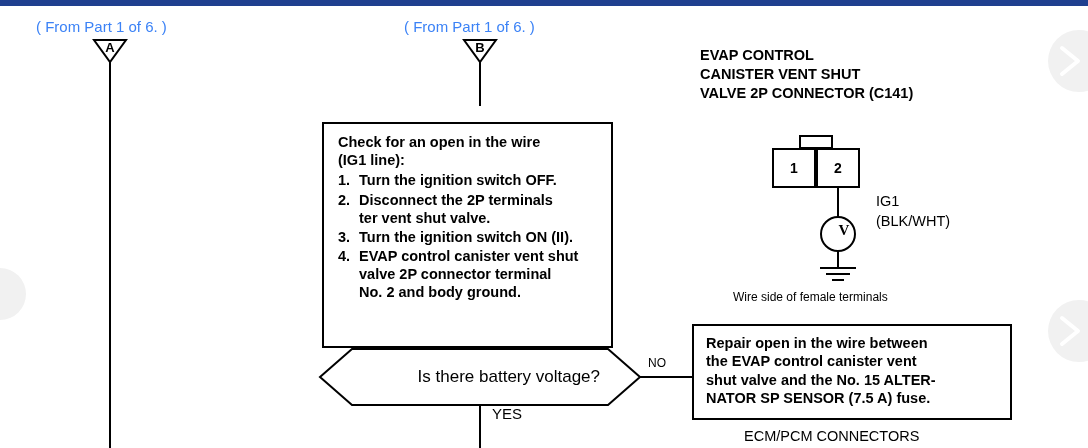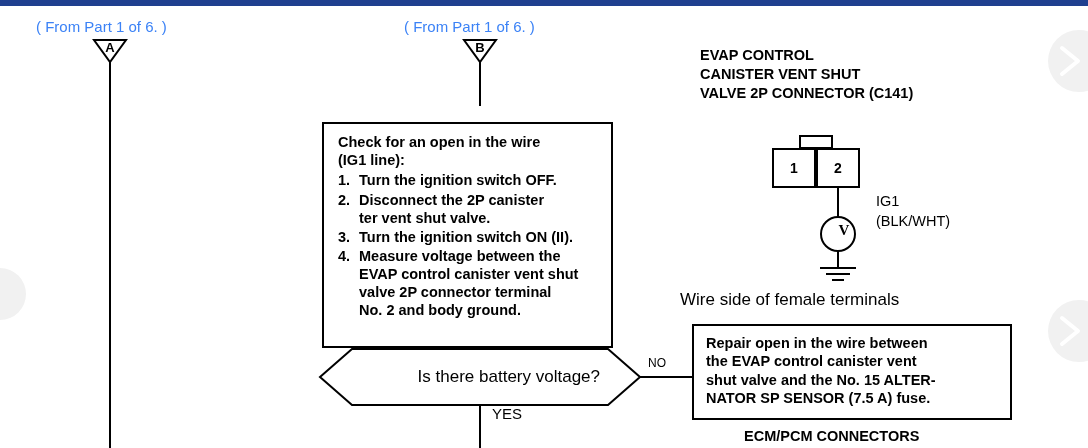--- a/index.html
+++ b/index.html
@@ -73,24 +73,24 @@
   }
   .no-lbl{position:absolute;left:648px;top:356px;font-size:12px;color:#000;}
   .yes-lbl{position:absolute;left:492px;top:405px;font-size:15px;color:#000;}
 
   
   .evap-title{
     position:absolute;left:700px;top:46px;
     font-size:14.5px;font-weight:bold;line-height:1.32;color:#000;
   }
   .wire-side{
-    position:absolute;left:680px;top:290px;font-size:17px;color:#000;text-align:center;
+    position:absolute;left:733px;top:290px;font-size:12px;color:#000;text-align:center;
   }
   .ecm-title{
-    position:absolute;left:744px;top:428px;font-size:14.5px;font-weight:bold;color:#000;
+    position:absolute;left:744px;top:428px;font-size:14.5px;font-weight:normal;color:#000;
   }
   .ig1-lbl{
     position:absolute;left:876px;top:192px;font-size:14.5px;font-weight:normal;
     line-height:1.35;color:#000;
   }
 
   
   .pin-box{
     position:absolute;border:2px solid #000;box-sizing:border-box;background:#fff;
     font-size:14px;font-weight:bold;display:flex;align-items:center;justify-content:center;
@@ -164,34 +164,33 @@
     <ol>
       <li>
         <span class="num">1.</span>
         <span class="txt">
           <span>Turn the ignition switch OFF.</span>
         </span>
       </li>
       <li>
         <span class="num">2.</span>
         <span class="txt">
-          <div>Disconnect the 2P canister</div>
+          <div>Disconnect the 2P terminals</div>
           <div>ter vent shut valve.</div>
         </span>
       </li>
       <li>
         <span class="num">3.</span>
         <span class="txt">
           <span>Turn the ignition switch ON (II).</span>
         </span>
       </li>
       <li>
         <span class="num">4.</span>
         <span class="txt">
-          <div>Measure voltage between the</div>
           <div>EVAP control canister vent shut</div>
           <div>valve 2P connector terminal</div>
           <div>No. 2 and body ground.</div>
         </span>
       </li>
     </ol>
   </div>
 
   <div class="decision-text">Is there battery voltage?</div>
   <div class="no-lbl">NO</div>

